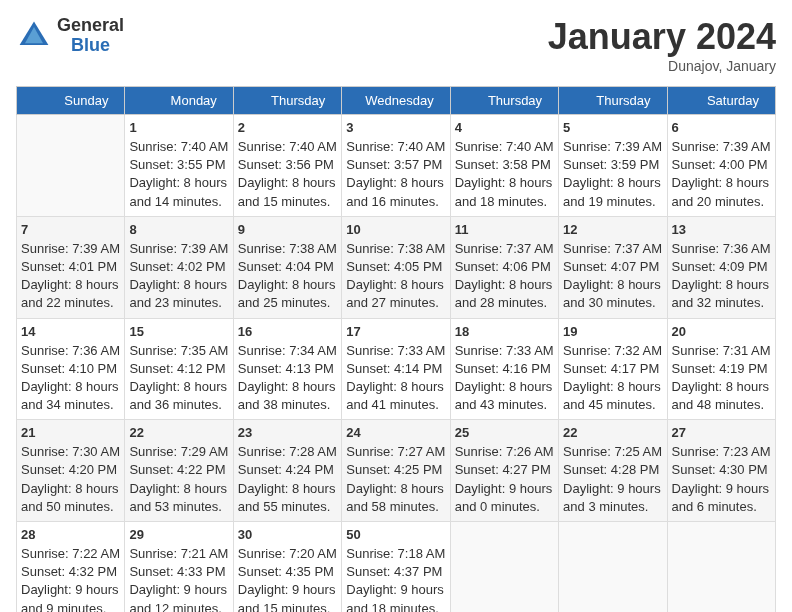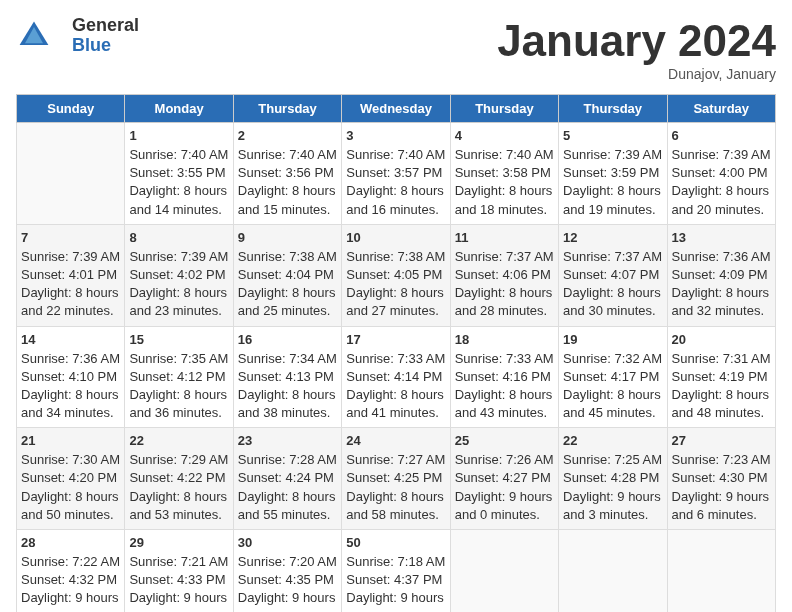--- a/index.html
+++ b/index.html
@@ -12,21 +12,22 @@
     }
     .header {
       display: flex;
       justify-content: space-between;
       align-items: flex-start;
       margin-bottom: 12px;
     }
     .logo {
       display: flex;
       align-items: center;
-      gap: 20px;
+      gap: 5px;
+      text-align: center;
     }
     .logo-text {
       display: flex;
       flex-direction: column;
       line-height: 1.1;
     }
     .logo-general {
       font-size: 18px;
       font-weight: bold;
       color: #333;
@@ -37,42 +38,42 @@
       color: #2a6db5;
     }
     .logo-icon {
       width: 36px;
       height: 36px;
     }
     .title-block {
       text-align: right;
     }
     .month-title {
-      font-size: 44px;
+      font-size: 36px;
       font-weight: bold;
       color: #333;
     }
     .location {
       font-size: 14px;
       color: #555;
     }
     table {
       width: 100%;
       border-collapse: collapse;
       table-layout: fixed;
     }
     thead tr {
       background-color: #2a6db5;
       color: white;
     }
     thead th {
-      padding: 6px 4px;
+      padding: 6px 16px;
       font-size: 13px;
-      font-weight: bold;
-      text-align: center;
+      font-weight: normal;
+      text-align: right;
       border: 1px solid #ccc;
     }
     tbody tr {
       border-bottom: 1px solid #ccc;
     }
     tbody td {
       vertical-align: top;
       padding: 5px 4px;
       font-size: 11px;
       color: #222;

